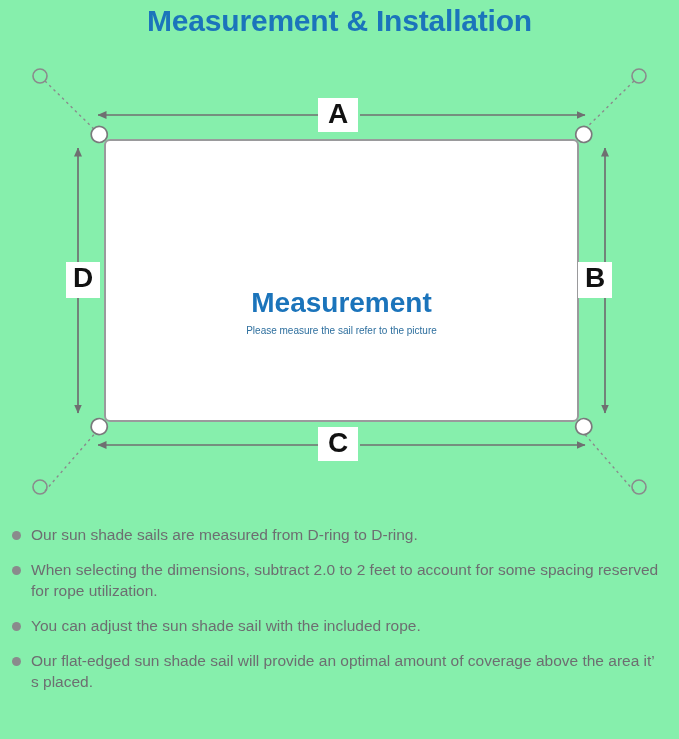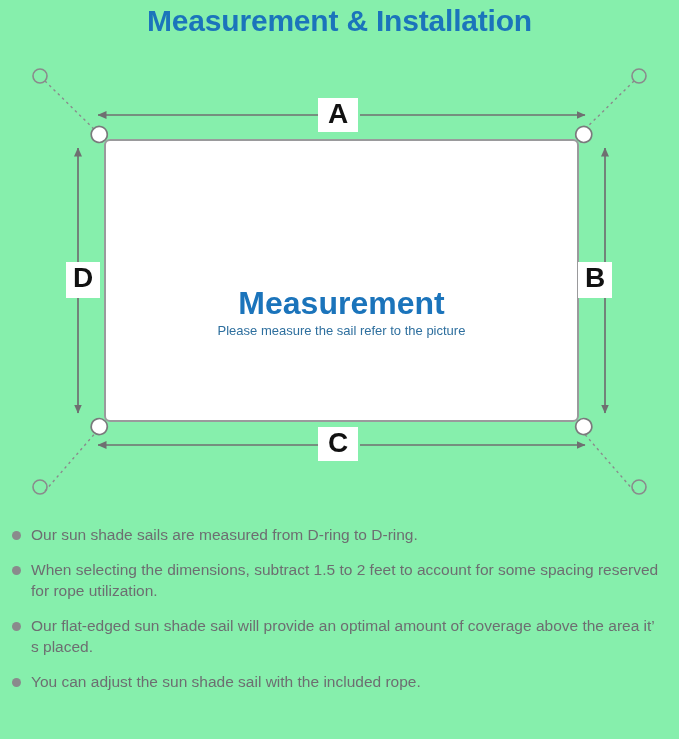--- a/index.html
+++ b/index.html
@@ -51,28 +51,28 @@
   
   .sail-label {
     position: absolute;
     left: 105px;
     top: 238px;
     width: 473px;
     text-align: center;
     pointer-events: none;
   }
   .sail-label .main {
-    font-size: 32px;
+    font-size: 28px;
     font-weight: bold;
     color: #1b74bb;
     line-height: 30px;
     font-family: "Liberation Sans", sans-serif;
   }
   .sail-label .sub {
-    font-size: 13px;
+    font-size: 10px;
     color: #2e6f9e;
     line-height: 22px;
     margin-top: 2px;
     font-family: "Liberation Sans", sans-serif;
   }
 
   
   .dim {
     position: absolute;
     font-family: "Liberation Sans", sans-serif;
@@ -183,25 +183,25 @@
   <div class="dim dim-c">C</div>
   <div class="dim dim-d">D</div>
 
   <div class="notes">
     <div class="note">
       <span class="bullet"></span>
       <span class="note-text">Our sun shade sails are measured from D-ring to D-ring.</span>
     </div>
     <div class="note">
       <span class="bullet"></span>
-      <span class="note-text">When selecting the dimensions, subtract 1.5 to 2 feet to account for some spacing reserved for rope utilization.</span>
+      <span class="note-text">When selecting the dimensions, subtract 2.0 to 2 feet to account for some spacing reserved for rope utilization.</span>
+    </div>
+    <div class="note">
+      <span class="bullet"></span>
+      <span class="note-text">You can adjust the sun shade sail with the included rope.</span>
     </div>
     <div class="note">
       <span class="bullet"></span>
       <span class="note-text">Our flat-edged sun shade sail will provide an optimal amount of coverage above the area it’ s placed.</span>
     </div>
-    <div class="note">
-      <span class="bullet"></span>
-      <span class="note-text">You can adjust the sun shade sail with the included rope.</span>
-    </div>
   </div>
 
 </div>
 
 </body></html>

